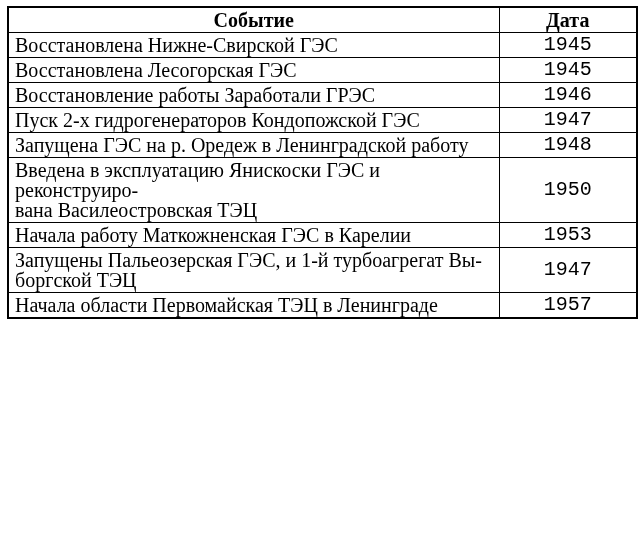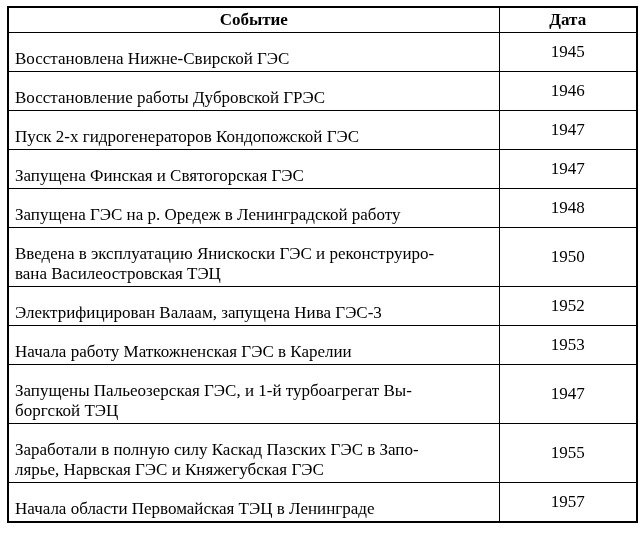--- a/index.html
+++ b/index.html
@@ -17,41 +17,42 @@
   }
   table.events {
     border-collapse: collapse;
     table-layout: fixed;
     width: 629px;
     border: 2px solid #000000;
   }
   table.events th,
   table.events td {
     border: 1px solid #000000;
-    font-size: 17px;
+    font-size: 20px;
     color: #000000;
     vertical-align: middle;
     overflow: hidden;
   }
   table.events th {
     font-weight: bold;
     text-align: center;
     line-height: 20px;
     padding: 2px 4px;
   }
   td.event-cell {
     text-align: left;
-    padding: 16px 6px 2px 6px;
+    padding: 2px 6px 2px 6px;
     line-height: 20px;
     white-space: pre-line;
   }
   td.date-cell {
     text-align: center;
     padding: 2px 0;
     line-height: 20px;
+    font-family: Liberation Mono, monospace;
   }
 </style>
 </head>
 <body>
 
 <table class="events">
   <colgroup>
     <col style="width: 491px">
     <col style="width: 138px">
   </colgroup>
@@ -60,56 +61,47 @@
       <th>Событие</th>
       <th>Дата</th>
     </tr>
   </thead>
   <tbody>
     <tr>
       <td class="event-cell">Восстановлена Нижне-Свирской ГЭС</td>
       <td class="date-cell">1945</td>
     </tr>
     <tr>
-      <td class="event-cell">Восстановление работы Дубровской ГРЭС</td>
+      <td class="event-cell">Восстановлена Лесогорская ГЭС</td>
+      <td class="date-cell">1945</td>
+    </tr>
+    <tr>
+      <td class="event-cell">Восстановление работы Заработали ГРЭС</td>
       <td class="date-cell">1946</td>
     </tr>
     <tr>
       <td class="event-cell">Пуск 2-х гидрогенераторов Кондопожской ГЭС</td>
-      <td class="date-cell">1947</td>
-    </tr>
-    <tr>
-      <td class="event-cell">Запущена Финская и Святогорская ГЭС</td>
       <td class="date-cell">1947</td>
     </tr>
     <tr>
       <td class="event-cell">Запущена ГЭС на р. Оредеж в Ленинградской работу</td>
       <td class="date-cell">1948</td>
     </tr>
     <tr>
       <td class="event-cell">Введена в эксплуатацию Янискоски ГЭС и реконструиро-
 вана Василеостровская ТЭЦ</td>
       <td class="date-cell">1950</td>
     </tr>
     <tr>
-      <td class="event-cell">Электрифицирован Валаам, запущена Нива ГЭС-3</td>
-      <td class="date-cell">1952</td>
-    </tr>
-    <tr>
       <td class="event-cell">Начала работу Маткожненская ГЭС в Карелии</td>
       <td class="date-cell">1953</td>
     </tr>
     <tr>
       <td class="event-cell">Запущены Пальеозерская ГЭС, и 1-й турбоагрегат Вы-
 боргской ТЭЦ</td>
       <td class="date-cell">1947</td>
     </tr>
     <tr>
-      <td class="event-cell">Заработали в полную силу Каскад Пазских ГЭС в Запо-
-лярье, Нарвская ГЭС и Княжегубская ГЭС</td>
-      <td class="date-cell">1955</td>
-    </tr>
-    <tr>
       <td class="event-cell">Начала области Первомайская ТЭЦ в Ленинграде</td>
       <td class="date-cell">1957</td>
     </tr>
   </tbody>
 </table>
 
 </body></html>

